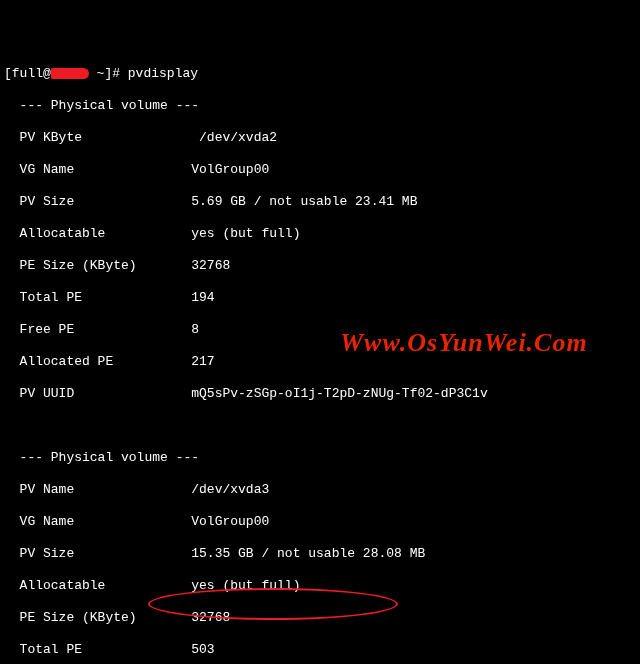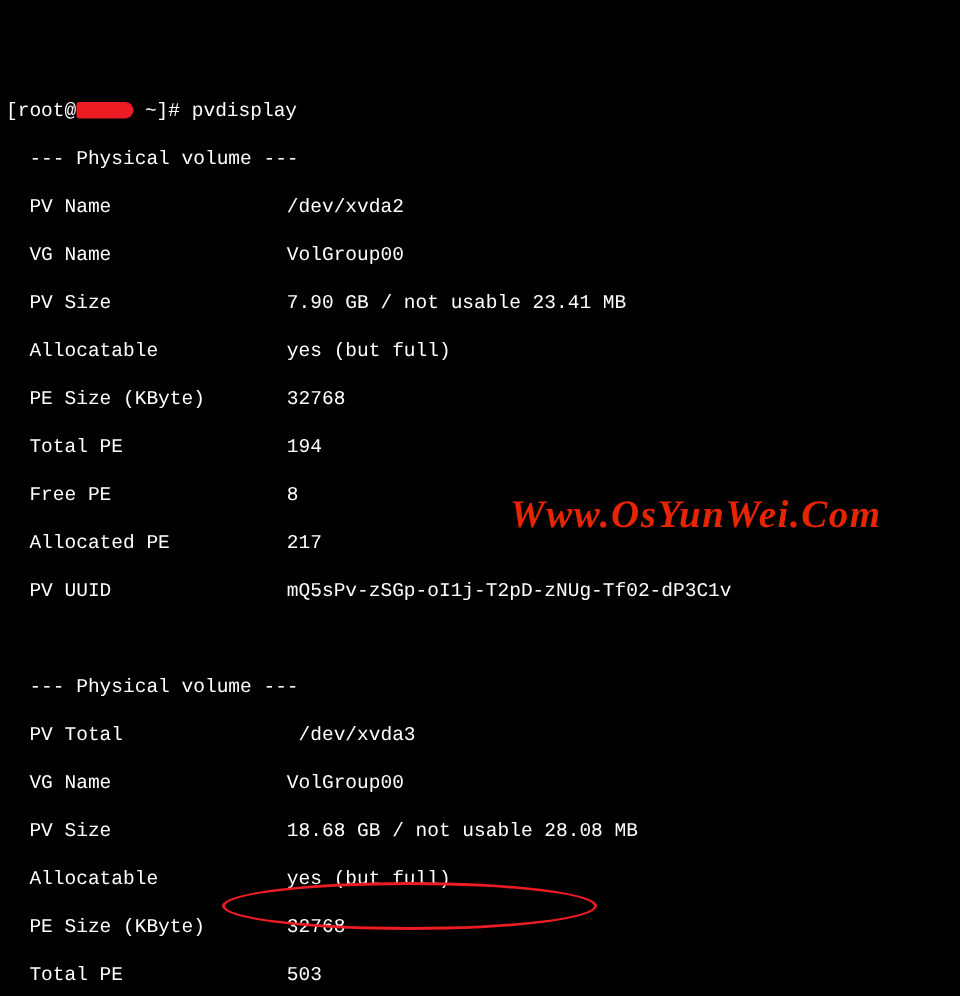--- a/index.html
+++ b/index.html
@@ -56,36 +56,36 @@
       left: 148px;
       width: 250px;
       height: 32px;
     }
   </style>
 </head>
 <body>
 
 
 
-<span class="line"><span>[root@</span><span class="red-host"></span><span> ~]# pvdisplay</span></span>
+<span class="line"><span>[full@</span><span class="red-host"></span><span> ~]# pvdisplay</span></span>
 <span class="line">  --- Physical volume ---</span>
-<span class="line">  PV Name               /dev/xvda2</span>
+<span class="line">  PV KByte               /dev/xvda2</span>
 <span class="line">  VG Name               VolGroup00</span>
-<span class="line">  PV Size               7.90 GB / not usable 23.41 MB</span>
+<span class="line">  PV Size               5.69 GB / not usable 23.41 MB</span>
 <span class="line">  Allocatable           yes (but full)</span>
 <span class="line">  PE Size (KByte)       32768</span>
 <span class="line">  Total PE              194</span>
 <span class="line">  Free PE               8</span>
 <span class="line">  Allocated PE          217</span>
 <span class="line">  PV UUID               mQ5sPv-zSGp-oI1j-T2pD-zNUg-Tf02-dP3C1v</span>
 <span class="line"> </span>
 <span class="line">  --- Physical volume ---</span>
-<span class="line">  PV Total               /dev/xvda3</span>
+<span class="line">  PV Name               /dev/xvda3</span>
 <span class="line">  VG Name               VolGroup00</span>
-<span class="line">  PV Size               18.68 GB / not usable 28.08 MB</span>
+<span class="line">  PV Size               15.35 GB / not usable 28.08 MB</span>
 <span class="line">  Allocatable           yes (but full)</span>
 <span class="line">  PE Size (KByte)       32768</span>
 <span class="line">  Total PE              503</span>
 
 
 
 
 
 
 

